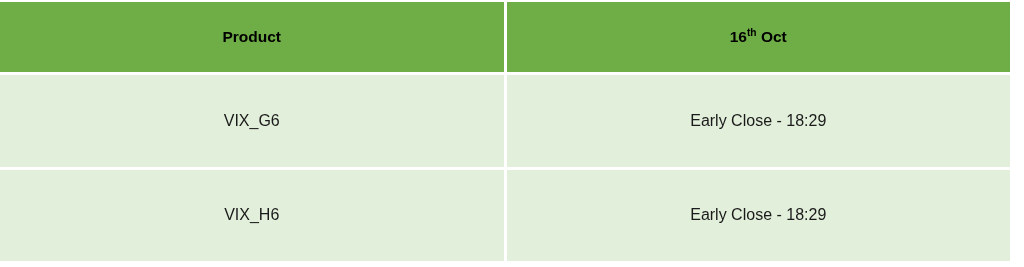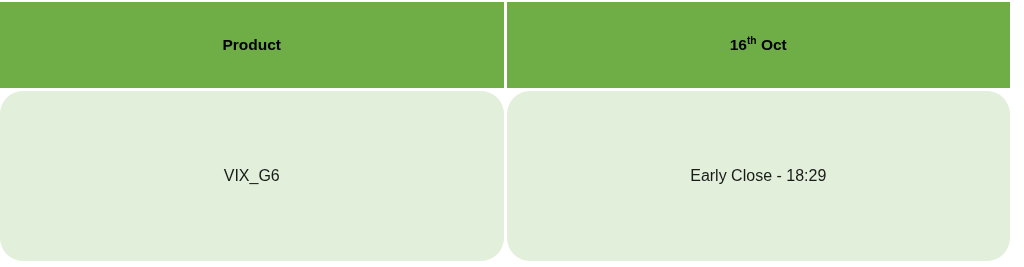--- a/index.html
+++ b/index.html
@@ -28,40 +28,39 @@
     border-collapse: separate;
     border-spacing: 3px 3px;
     margin: -3px 0 0 -3px;
     table-layout: fixed;
   }
 
   table.schedule-table th,
   table.schedule-table td {
     text-align: center;
     vertical-align: middle;
-    padding: 12px;
+    padding: 4px;
     margin: 0;
     border: 0;
   }
 
   thead th {
     background: #6FAE47;
     color: #000000;
     font-weight: bold;
     font-size: 15.5px;
     height: 62px;
   }
 
   tbody td {
     background: #E2EFDA;
     color: #1a1a1a;
     font-weight: normal;
     font-size: 16px;
     height: 63px;
-    border-radius: 23px;
   }
 
   .col-product { width: 50%; }
   .col-date    { width: 50%; }
 
   sup.ordinal {
     font-size: 0.66em;
     vertical-align: super;
     line-height: 0;
   }
@@ -87,15 +86,23 @@
     </thead>
     <tbody>
       <tr>
         <td class="col-product">
           <span class="cell-text">VIX_G6</span>
         </td>
         <td class="col-date">
           <span class="cell-text">Early Close - 18:29</span>
         </td>
       </tr>
+      <tr>
+        <td class="col-product">
+          <span class="cell-text">VIX_H6</span>
+        </td>
+        <td class="col-date">
+          <span class="cell-text">Early Close - 18:29</span>
+        </td>
+      </tr>
     </tbody>
   </table>
 </div>
 
 </body></html>

